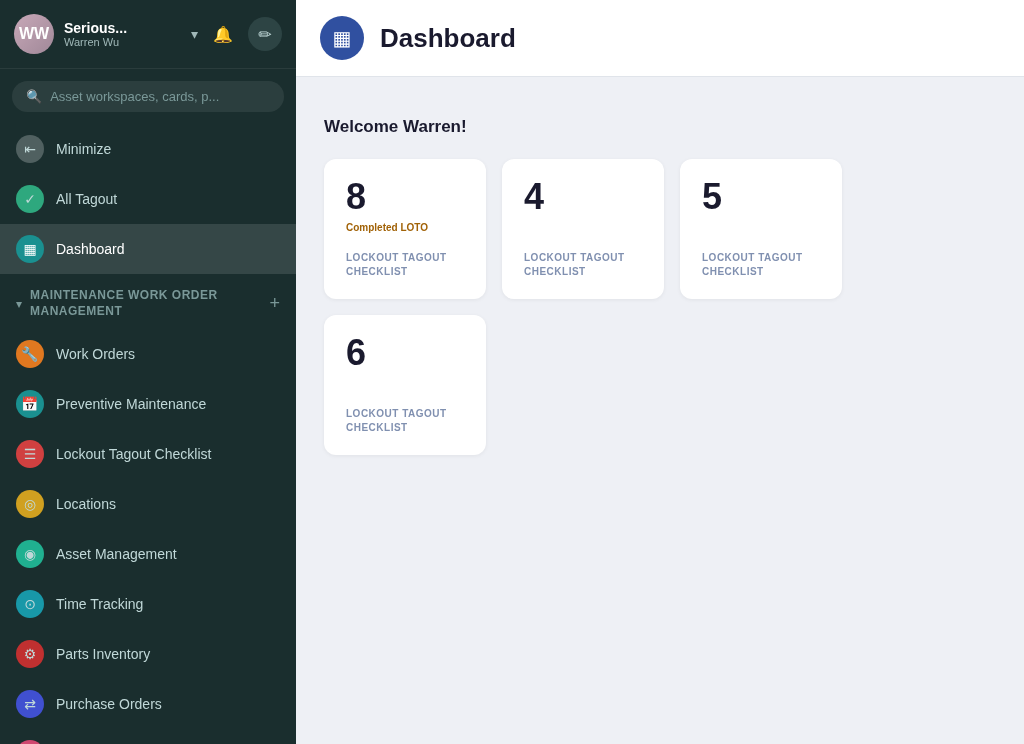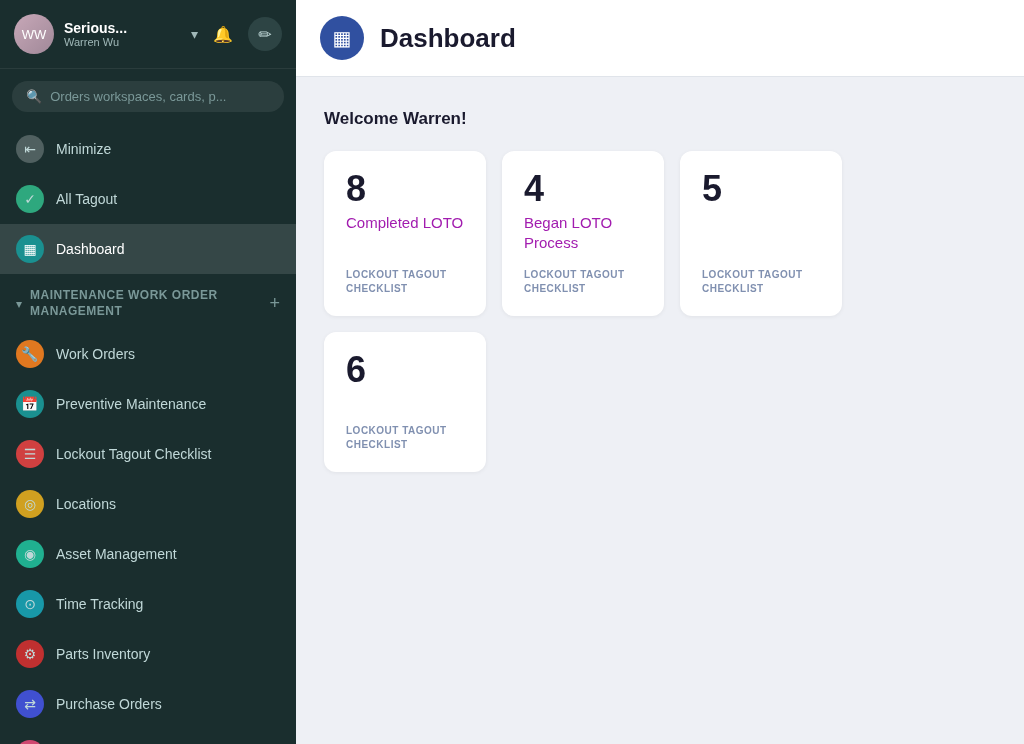--- a/index.html
+++ b/index.html
@@ -31,21 +31,21 @@
       background: #c0a0b0;
       display: flex; align-items: center; justify-content: center;
       font-size: 18px; font-weight: bold; color: white;
       flex-shrink: 0;
       overflow: hidden;
     }
     .avatar-img {
       width: 100%; height: 100%; object-fit: cover;
       background: linear-gradient(135deg, #c8a8b8 0%, #a08898 100%);
       display: flex; align-items: center; justify-content: center;
-      font-size: 13px; color: white; font-weight: 400;
+      font-size: 16px; color: white; font-weight: 700;
     }
     .user-info { flex: 1; }
     .user-name { color: white; font-size: 14px; font-weight: 600; }
     .user-sub { color: #a0b8b8; font-size: 11px; }
     .header-icons { display: flex; align-items: center; gap: 8px; }
     .chevron-icon { color: #a0b8b8; font-size: 14px; cursor: pointer; }
     .bell-icon, .edit-icon {
       width: 34px; height: 34px; border-radius: 50%;
       display: flex; align-items: center; justify-content: center;
       color: #c0d8d8; font-size: 16px; cursor: pointer;
@@ -120,21 +120,21 @@
     .dashboard-icon {
       width: 44px; height: 44px; border-radius: 50%;
       background: #3050a0;
       display: flex; align-items: center; justify-content: center;
       font-size: 20px; color: white;
     }
     .page-title { font-size: 26px; font-weight: 700; color: #1a1a2e; }
 
     .content-area {
       flex: 1;
-      padding: 32px 28px;
+      padding: 40px 28px;
       overflow-y: auto;
     }
     .welcome-text {
       font-size: 17px;
       font-weight: 600;
       color: #1a1a2e;
       margin-bottom: 22px;
     }
 
     .cards-grid {
@@ -154,23 +154,23 @@
       box-shadow: 0 1px 4px rgba(0,0,0,0.06);
     }
     .stat-number {
       font-size: 36px;
       font-weight: 700;
       color: #1a1a2e;
       line-height: 1;
       margin-bottom: 6px;
     }
     .stat-label {
-      font-size: 15px;
-      font-weight: 400;
-      color: #a21caf;
+      font-size: 10px;
+      font-weight: 700;
+      color: #a16207;
       line-height: 1.3;
       flex: 1;
     }
     .stat-category {
       font-size: 10px;
       font-weight: 700;
       color: #8090b0;
       text-transform: uppercase;
       letter-spacing: 0.5px;
       margin-top: 16px;
@@ -192,21 +192,21 @@
     </div>
     <div class="header-icons">
       <span class="chevron-icon">▾</span>
       <div class="bell-icon">🔔</div>
       <div class="edit-icon">✏</div>
     </div>
   </div>
 
   <div class="search-bar">
     <span class="search-icon">🔍</span>
-    <span>Orders workspaces, cards, p...</span>
+    <span>Asset workspaces, cards, p...</span>
   </div>
 
   <div class="sidebar-item">
     <div class="item-icon icon-gray">⇤</div>
     <span>Minimize</span>
   </div>
   <div class="sidebar-item">
     <div class="item-icon icon-green">✓</div>
     <span>All Tagout</span>
   </div>
@@ -273,21 +273,20 @@
       <div class="stat-card">
         <div>
           <div class="stat-number">8</div>
           <div class="stat-label">Completed LOTO</div>
         </div>
         <div class="stat-category">LOCKOUT TAGOUT CHECKLIST</div>
       </div>
       <div class="stat-card">
         <div>
           <div class="stat-number">4</div>
-          <div class="stat-label">Began LOTO Process</div>
         </div>
         <div class="stat-category">LOCKOUT TAGOUT CHECKLIST</div>
       </div>
       <div class="stat-card">
         <div>
           <div class="stat-number">5</div>
         </div>
         <div class="stat-category">LOCKOUT TAGOUT CHECKLIST</div>
       </div>
       <div class="stat-card">

